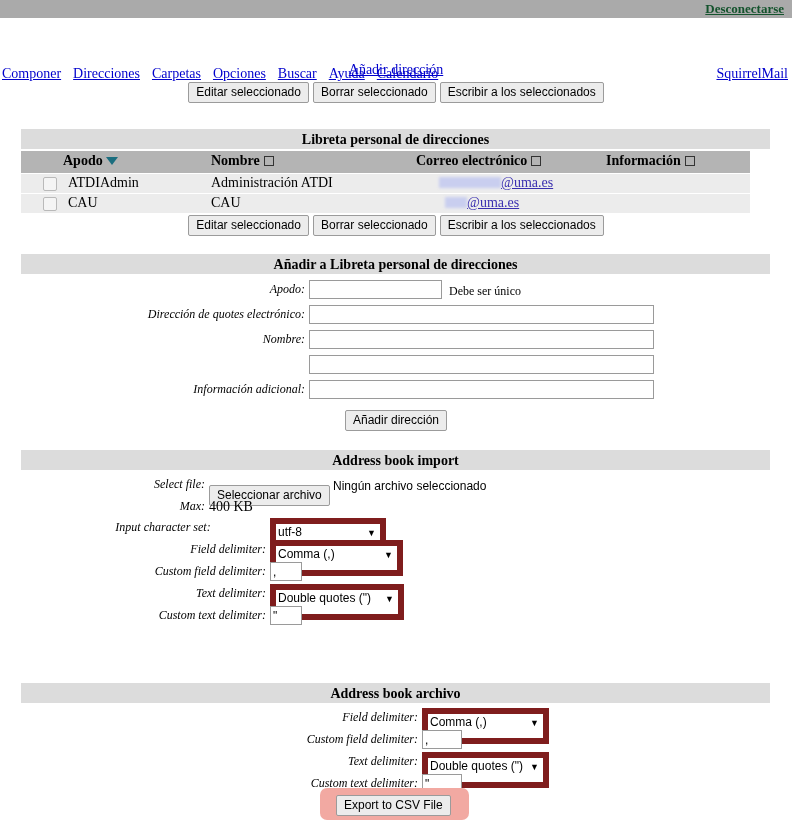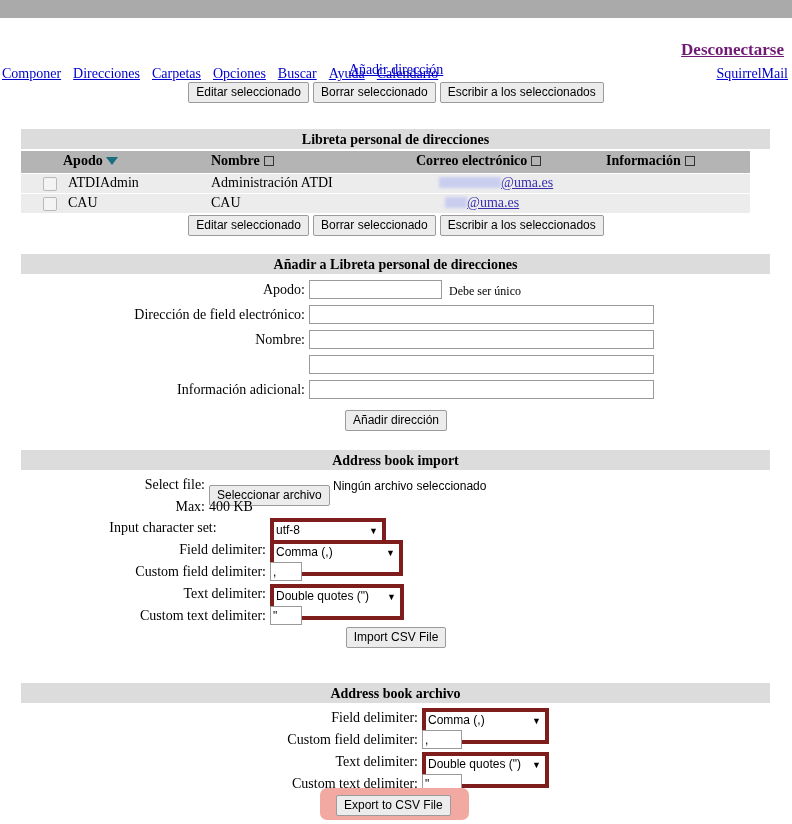--- a/index.html
+++ b/index.html
@@ -22,26 +22,25 @@
   .topbar {
     position: absolute;
     left: 0; top: 0;
     width: 792px; height: 18px;
     background: #aaaaaa;
   }
   .topbar-logout {
     position: absolute;
     right: 8px; top: 1px;
     font-family: "Liberation Serif", serif;
-    font-size: 17px;
+    font-size: 13px;
     font-weight: bold;
-    color: #701a75;
-    text-decoration: underline;
-    cursor: pointer;
-    margin-top: 39px;
+    color: #14532d;
+    text-decoration: underline;
+    cursor: pointer;
   }
 
   
   .navrow {
     position: absolute;
     left: 0; top: 18px;
     width: 792px; height: 26px;
     background: #ffffff;
     margin-top: 44px;
   }
@@ -90,21 +89,21 @@
     border: 1px solid #9a9a9a;
     padding: 1px 2px;
     box-sizing: border-box;
     height: 19px;
     vertical-align: middle;
   }
   .sel {
     font-family: "Liberation Sans", sans-serif;
     font-size: 12px;
     background: #ffffff;
-    border: 4px solid #7f1d1d;
+    border: 6px solid #7f1d1d;
     box-sizing: border-box;
     height: 36px;
     padding: 0 2px;
     vertical-align: middle;
     position: relative;
     display: inline-block;
     line-height: 17px;
     cursor: pointer;
     white-space: nowrap;
   }
@@ -198,22 +197,23 @@
   }
   .maillink {
     color: #3a2fb0;
     text-decoration: underline;
     cursor: pointer;
   }
   .flabel {
     position: absolute;
     text-align: right;
     font-family: "Liberation Serif", serif;
-    font-size: 14px;
-    white-space: nowrap;
+    font-size: 12px;
+    white-space: nowrap;
+    font-style: italic;
   }
   .hint {
     font-family: "Liberation Serif", serif;
     font-size: 12px;
   }
   .plain {
     font-family: "Liberation Sans", sans-serif;
     font-size: 12px;
   }
 
@@ -276,21 +276,21 @@
   <div style="position:absolute; left:0; top:215px; width:792px; text-align:center;">
     <span class="btn">Editar seleccionado</span><span style="display:inline-block;width:4px;"></span><span class="btn">Borrar seleccionado</span><span style="display:inline-block;width:4px;"></span><span class="btn">Escribir a los seleccionados</span>
   </div>
 
   <div class="sectionbar" style="left:21px; top:254px; width:749px;">Añadir a Libreta personal de direcciones</div>
 
   <div class="flabel" style="left:60px; top:282px; width:245px;">Apodo:</div>
   <input class="txt" style="position: absolute; left: 309px; top: 280px; width: 133px;" type="text">
   <span class="hint" style="position:absolute; left:449px; top:284px;">Debe ser único</span>
 
-  <div class="flabel" style="left:60px; top:307px; width:245px;">Dirección de field electrónico:</div>
+  <div class="flabel" style="left:60px; top:307px; width:245px;">Dirección de quotes electrónico:</div>
   <input class="txt" style="position: absolute; left: 309px; top: 305px; width: 345px;" type="text">
 
   <div class="flabel" style="left:60px; top:332px; width:245px;">Nombre:</div>
   <input class="txt" style="position: absolute; left: 309px; top: 330px; width: 345px;" type="text">
 
   <input class="txt" style="position: absolute; left: 309px; top: 355px; width: 345px;" type="text">
 
   <div class="flabel" style="left:60px; top:382px; width:245px;">Información adicional:</div>
   <input class="txt" style="position: absolute; left: 309px; top: 380px; width: 345px;" type="text">
 
@@ -324,23 +324,20 @@
 
   <div class="flabel" style="left:60px; top:586px; width:206px;">Text delimiter:</div>
   <span class="sel" style="position:absolute; left:270px; top:584px; width:134px;">
     <span class="selval">Double quotes (")</span>
     <span class="caret">▼</span>
   </span>
 
   <div class="flabel" style="left:60px; top:608px; width:206px;">Custom text delimiter:</div>
   <input class="txt" style="position: absolute; left: 270px; top: 606px; width: 32px;" type="text" value="&quot;">
 
-  <div style="position:absolute; left:0; top:627px; width:792px; text-align:center;">
-    <span class="btn">Import CSV File</span>
-  </div>
 
   <div class="sectionbar" style="left:21px; top:683px; width:749px;">Address book archivo</div>
 
   <div class="flabel" style="left:60px; top:710px; width:358px;">Field delimiter:</div>
   <span class="sel" style="position:absolute; left:422px; top:708px; width:127px;">
     <span class="selval">Comma (,)</span>
     <span class="caret">▼</span>
   </span>
 
   <div class="flabel" style="left:60px; top:732px; width:358px;">Custom field delimiter:</div>

